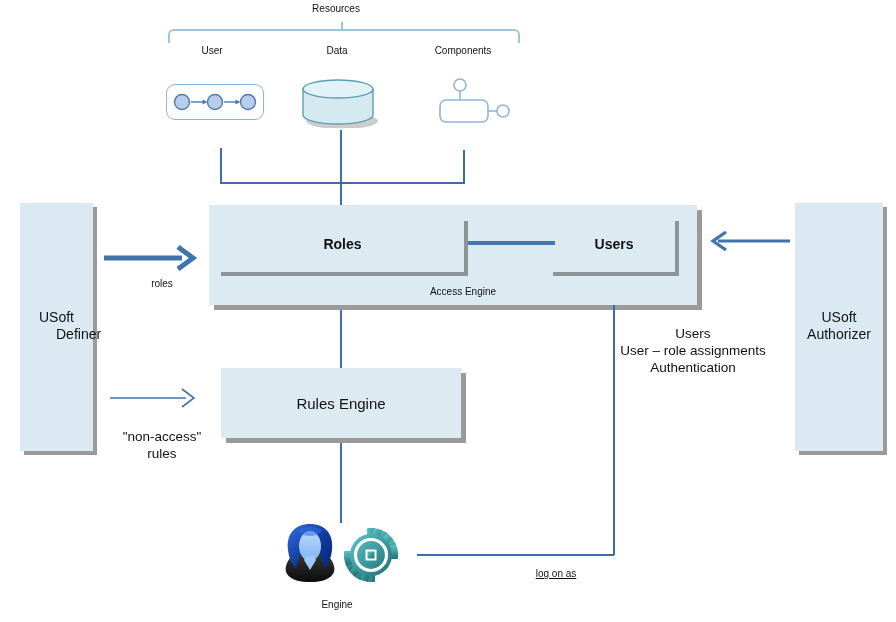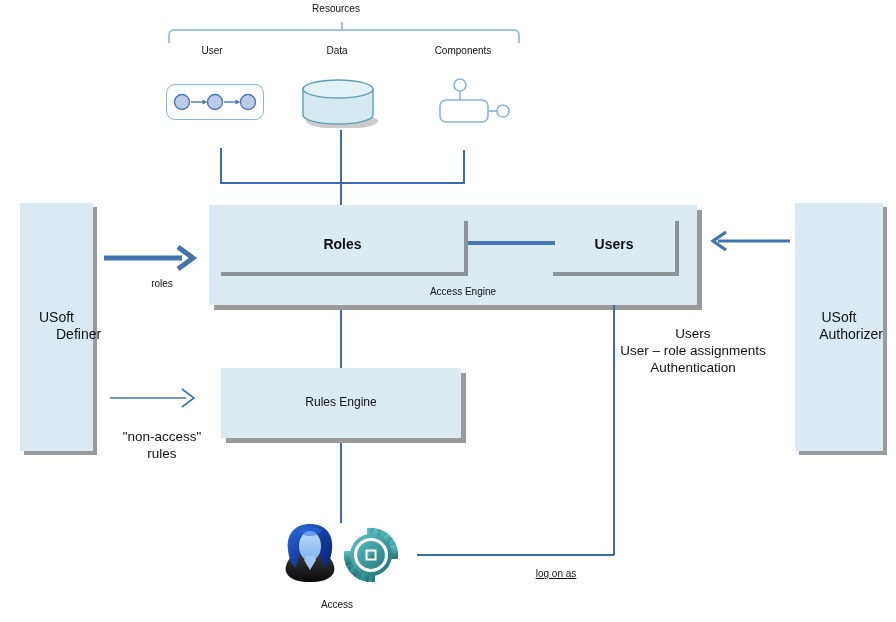--- a/index.html
+++ b/index.html
@@ -33,21 +33,21 @@
   .conn{position:absolute;background:#3f6ba8;}
   .bracket{position:absolute;border-top:2px solid #9ec4de;
            border-left:2px solid #9ec4de;border-right:2px solid #9ec4de;
            border-radius:6px 6px 0 0;}
   .bracket-tick{position:absolute;background:#9ec4de;width:2px;}
   .rules-box{
     background:#dceaf2;box-shadow:5px 5px 0 0 #9a9a9a;
   }
   .rules-txt{
     position:absolute;left:0;right:0;text-align:center;
-    font-size:12px;color:#111;
+    font-size:15px;color:#111;
   }
   .icon-jobs{
     position:absolute;border:1.6px solid #8fb4d9;border-radius:9px;
     background:#ffffff;
   }
   .note3{
     position:absolute;text-align:center;font-size:13.5px;line-height:17px;
     color:#111;white-space:nowrap;
   }
 </style>
@@ -133,21 +133,21 @@
     <polyline points="72,2 84,11 72,20" fill="none" stroke="#4074ad" stroke-width="1.6"></polyline>
   </svg>
 </div>
 <div class="note3" style="left:100px;top:428px;width:124px;">
   <div>"non-access"</div>
   <div>rules</div>
 </div>
 
 <div class="panel" style="position:absolute;left:795px;top:203px;width:88px;height:248px;">
   <div class="panel-txt" style="top:106px;">USoft</div>
-  <div class="panel-txt" style="top:123px;text-align:right;">Authorizer</div>
+  <div class="panel-txt" style="top:123px;">Authorizer</div>
 </div>
 
 <div class="abs" style="left:710px;top:231px;width:80px;height:20px;">
   <svg width="80" height="20" viewBox="0 0 80 20">
     <line x1="80" y1="10" x2="8" y2="10" stroke="#4074ad" stroke-width="3.2"></line>
     <polyline points="16,1 3,10 16,19" fill="none" stroke="#4074ad" stroke-width="3.2"></polyline>
   </svg>
 </div>
 
 <div class="note3" style="left:593px;top:325px;width:200px;">
@@ -217,13 +217,13 @@
     <circle cx="27" cy="27" r="15.5" fill="none" stroke="#ffffff" stroke-width="3.2"></circle>
     <g stroke="url(#gearG)" stroke-width="5.5">
       <line x1="27" y1="12" x2="27" y2="42"></line>
       <line x1="12" y1="27" x2="42" y2="27"></line>
     </g>
     <rect x="21.5" y="21.5" width="11" height="11" fill="#ffffff"></rect>
     <rect x="23.5" y="23.5" width="7" height="7" fill="url(#gearG)"></rect>
   </svg>
 </div>
 
-<div class="abs lbl lbl-c" style="left:277px;top:599px;width:120px;">Access</div>
+<div class="abs lbl lbl-c" style="left:277px;top:599px;width:120px;">Engine</div>
 
 </body></html>

